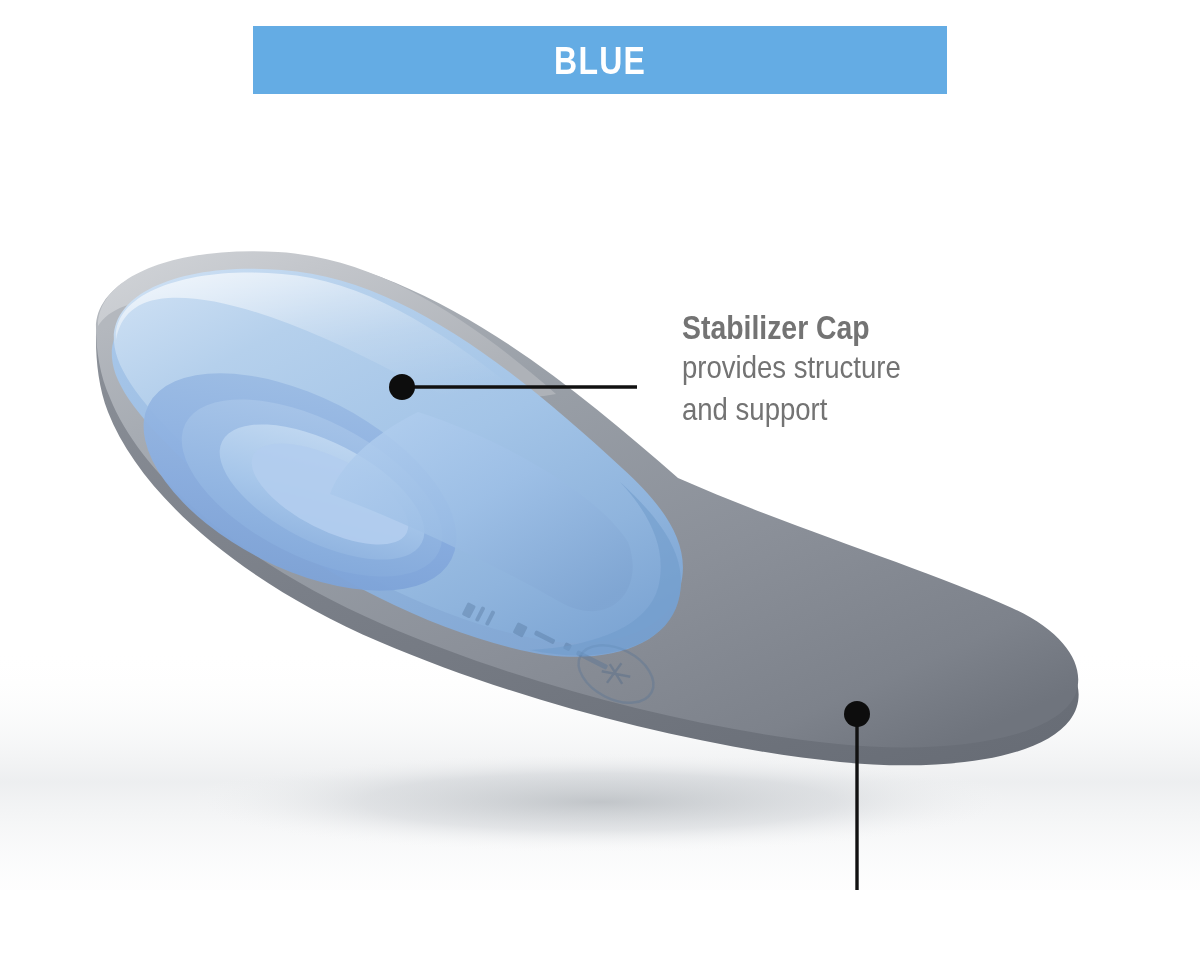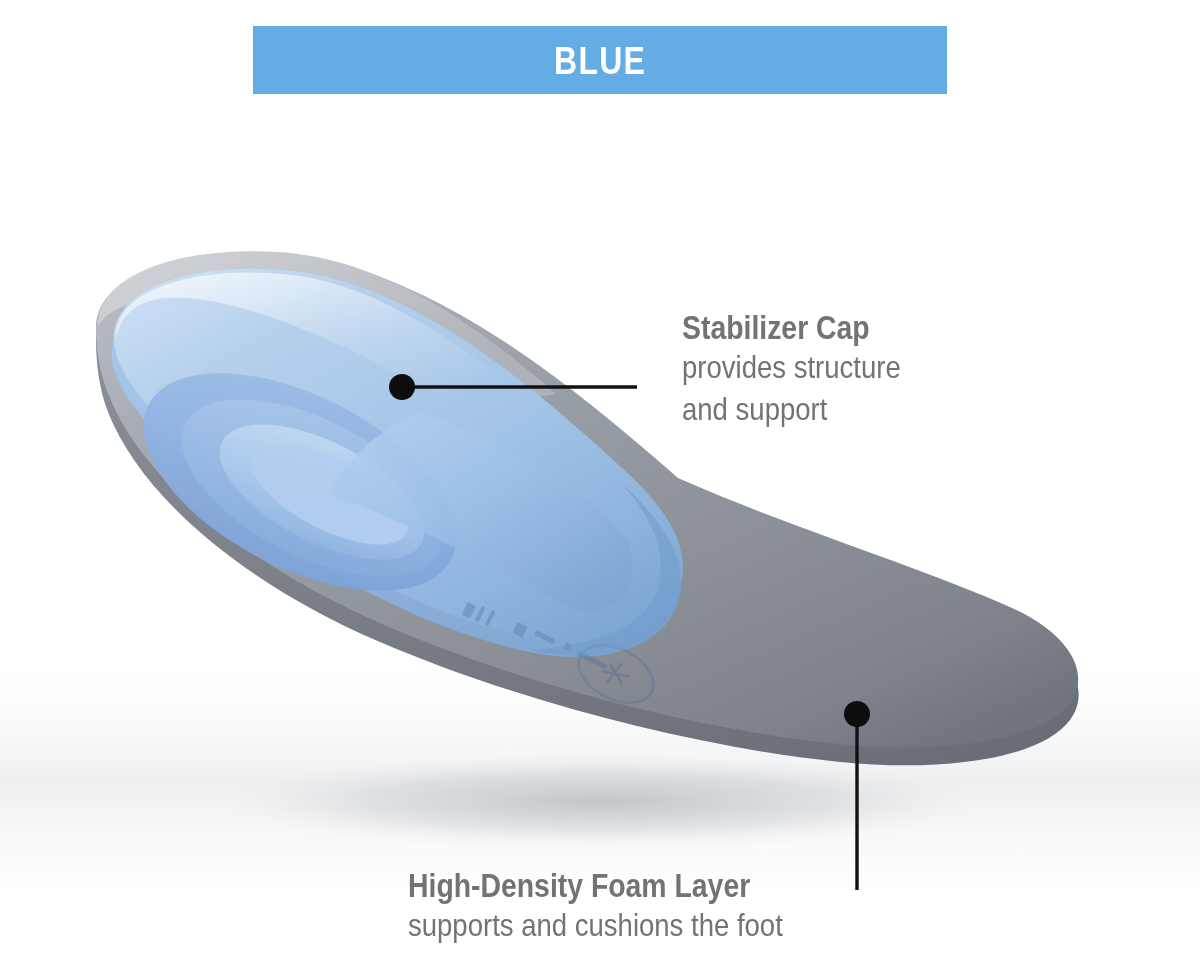--- a/index.html
+++ b/index.html
@@ -262,18 +262,14 @@
     <div class="callout-title">Stabilizer Cap</div>
     <div class="callout-desc">provides structure</div>
     <div class="callout-desc">and support</div>
   </div>
 
   <svg id="leader-foam" class="leader-svg" width="60" height="220">
     <line x1="27" y1="24" x2="27" y2="200" stroke="#111111" stroke-width="3.4"></line>
     <circle cx="27" cy="24" r="13" fill="#0d0d0d"></circle>
   </svg>
 
-  <div id="callout-foam" class="callout-text">
-    <div class="callout-title">High-Density Foam Layer</div>
-    <div class="callout-desc">supports and cushions the foot</div>
-  </div>
 
 </div>
 
 </body></html>

